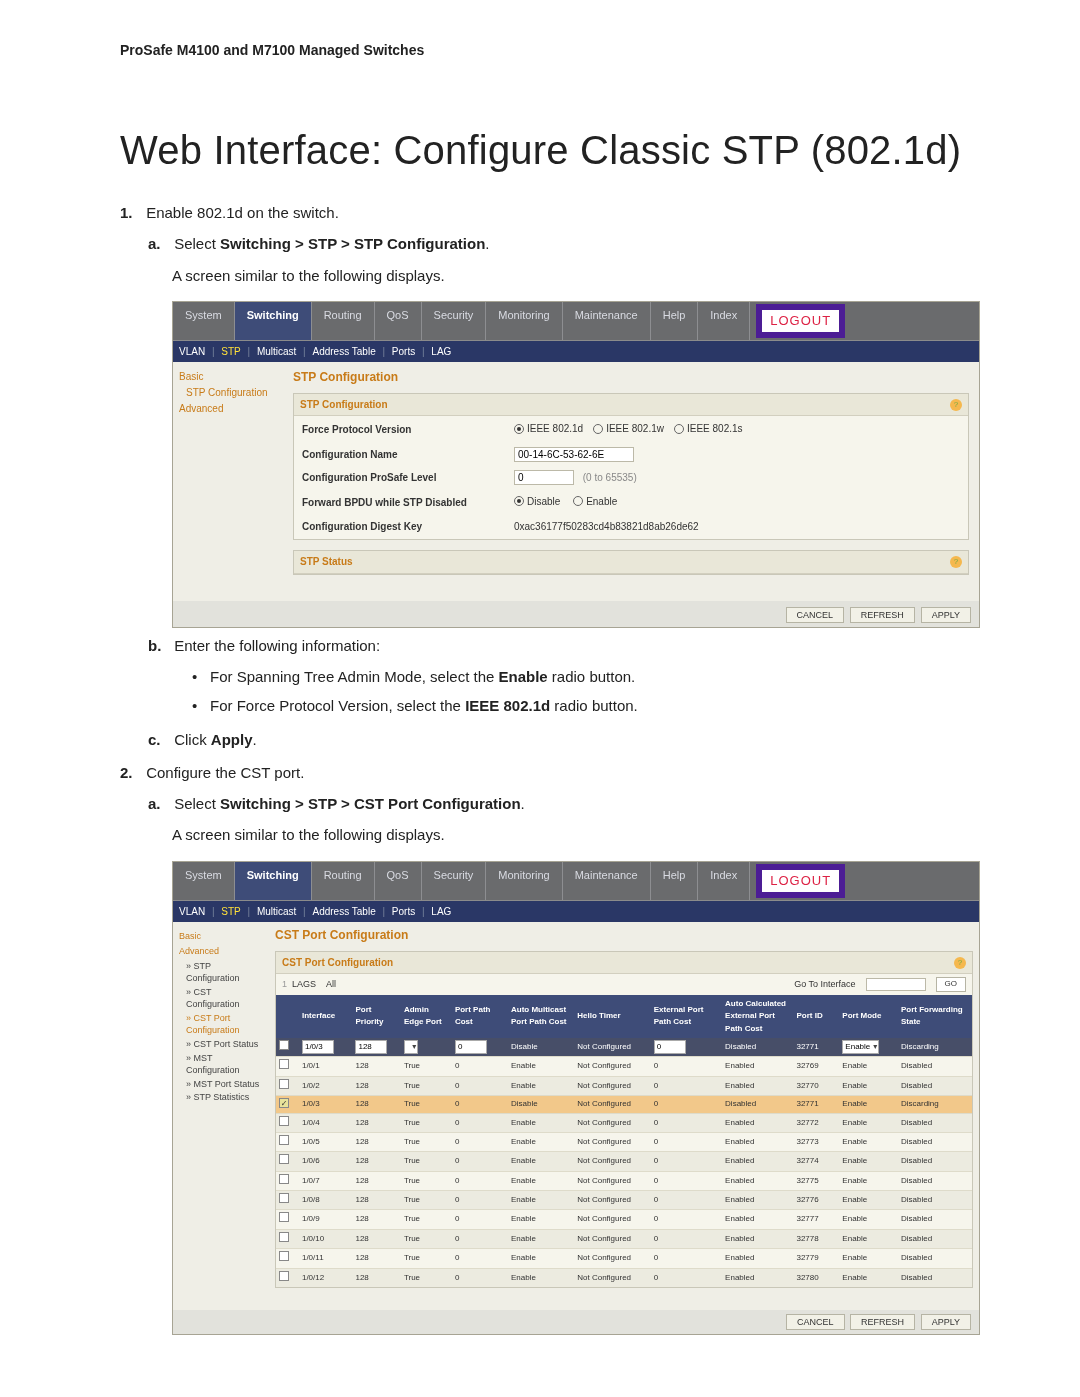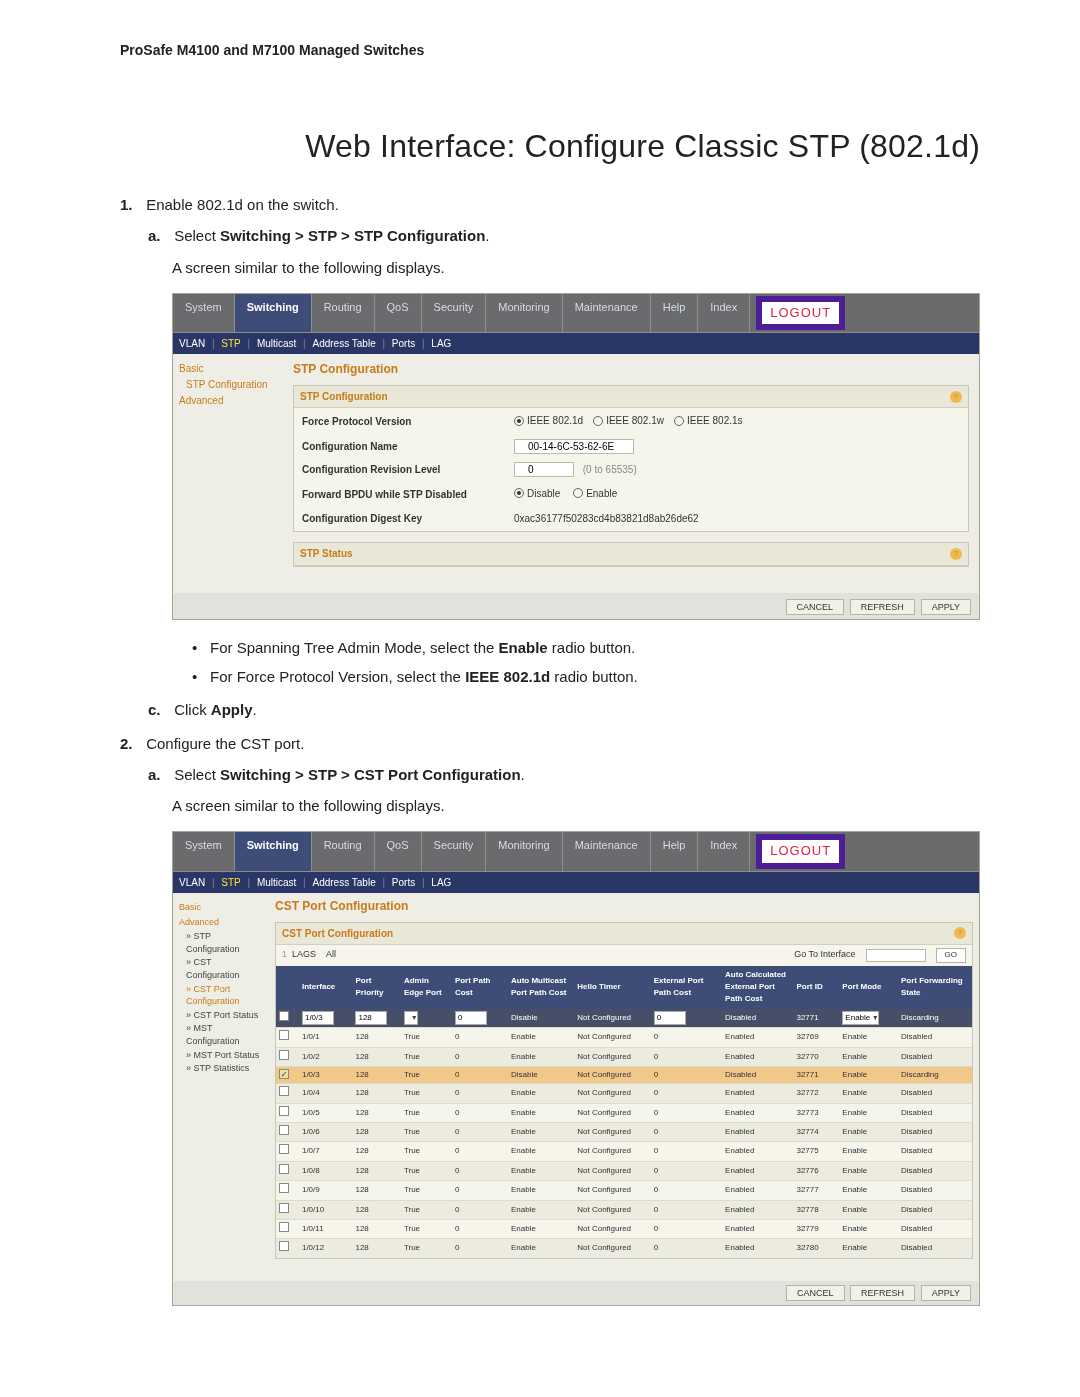--- a/index.html
+++ b/index.html
@@ -15,40 +15,39 @@
     padding: 42px 100px 60px 120px;
     position: relative;
   }
   .running-header {
     font-size: 14px;
     font-weight: bold;
     margin-bottom: 70px;
   }
   h1.page-title {
     font-weight: 300;
-    font-size: 32px;
+    font-size: 40px;
     margin: 0 0 28px 0;
     letter-spacing: .2px;
-    text-align: right;
   }
   ol.main-list { list-style: none; padding-left: 0; margin: 0; }
   ol.main-list > li { margin-bottom: 10px; font-size: 15px; line-height: 1.55; }
   ol.main-list > li .num { font-weight: bold; display: inline-block; width: 22px; }
   ol.sub-list { list-style: none; padding-left: 28px; margin: 8px 0; }
   ol.sub-list > li { margin-bottom: 8px; font-size: 15px; line-height: 1.55; }
   ol.sub-list > li .let { font-weight: bold; display: inline-block; width: 22px; }
   .indent-para { padding-left: 52px; margin: 8px 0 14px 0; font-size: 15px; }
   ul.bullets { list-style: none; padding-left: 72px; margin: 6px 0 10px 0; }
   ul.bullets li { position: relative; padding-left: 18px; margin-bottom: 6px; font-size: 15px; }
   ul.bullets li::before { content: "•"; position: absolute; left: 0; }
   .bold { font-weight: bold; }
 
   
   .screen {
-    margin: 14px 0 16px 52px;
+    margin: 14px 0 6px 52px;
     border: 1px solid #a7a494;
     background: #e2e2dc;
     font-size: 10px;
     color: #333;
   }
   .tabs {
     display: flex;
     background: #6a6b6d;
     border-bottom: 1px solid #8b8b8b;
   }
@@ -125,21 +124,21 @@
   .radio { display: inline-flex; align-items: center; margin-right: 10px; }
   .radio .dot {
     width: 10px; height: 10px; border-radius: 50%;
     border: 1px solid #666; margin-right: 3px;
     display: inline-block; position: relative;
   }
   .radio .dot.on::after {
     content: ""; position: absolute; inset: 2px; border-radius: 50%; background: #333;
   }
   input.txt {
-    font-size: 10px; padding: 1px 13px; border: 1px solid #bcb9a8; background: #fff;
+    font-size: 10px; padding: 1px 3px; border: 1px solid #bcb9a8; background: #fff;
     width: 120px;
   }
   .hint { color: #888; margin-left: 6px; }
 
   
   table.status { width: 100%; border-collapse: collapse; }
   table.status th {
     background: #3e4c78; color: #fff; font-size: 10px; font-weight: 600;
     text-align: left; padding: 3px 6px;
   }
@@ -245,21 +244,21 @@
                         </span><span class="radio">
                           <span class="dot"></span>
                           <span>IEEE 802.1s</span>
                         </span></td>
                 </tr>
                 <tr>
                   <td class="lab">Configuration Name</td>
                   <td><input class="txt" value="00-14-6C-53-62-6E" style=""></td>
                 </tr>
                 <tr>
-                  <td class="lab">Configuration Revision Level</td>
+                  <td class="lab">Configuration ProSafe Level</td>
                   <td>
                     <input class="txt" style="width: 60px;" value="0">
                     <span class="hint">(0 to 65535)</span>
                   </td>
                 </tr>
                 <tr>
                   <td class="lab">Forward BPDU while STP Disabled</td>
                   <td>
                     <span class="radio">
                           <span class="dot on"></span>
@@ -288,20 +287,26 @@
           </div>
         </div>
         <div class="footer-btns">
           <span class="btn">CANCEL</span>
           <span class="btn">REFRESH</span>
           <span class="btn">APPLY</span>
         </div>
       </div>
       
 
+      <ol class="sub-list" style="margin-top:0">
+        <li>
+          <span class="let">b.</span>
+          <span>Enter the following information:</span>
+        </li>
+      </ol>
       <ul class="bullets">
         <li>
           <span>For Spanning Tree Admin Mode, select the </span><span class="bold">Enable</span><span> radio button.</span>
         </li>
         <li>
           <span>For Force Protocol Version, select the </span><span class="bold">IEEE 802.1d</span><span> radio button.</span>
         </li>
       </ul>
       <ol class="sub-list" style="margin-top:0">
         <li>

